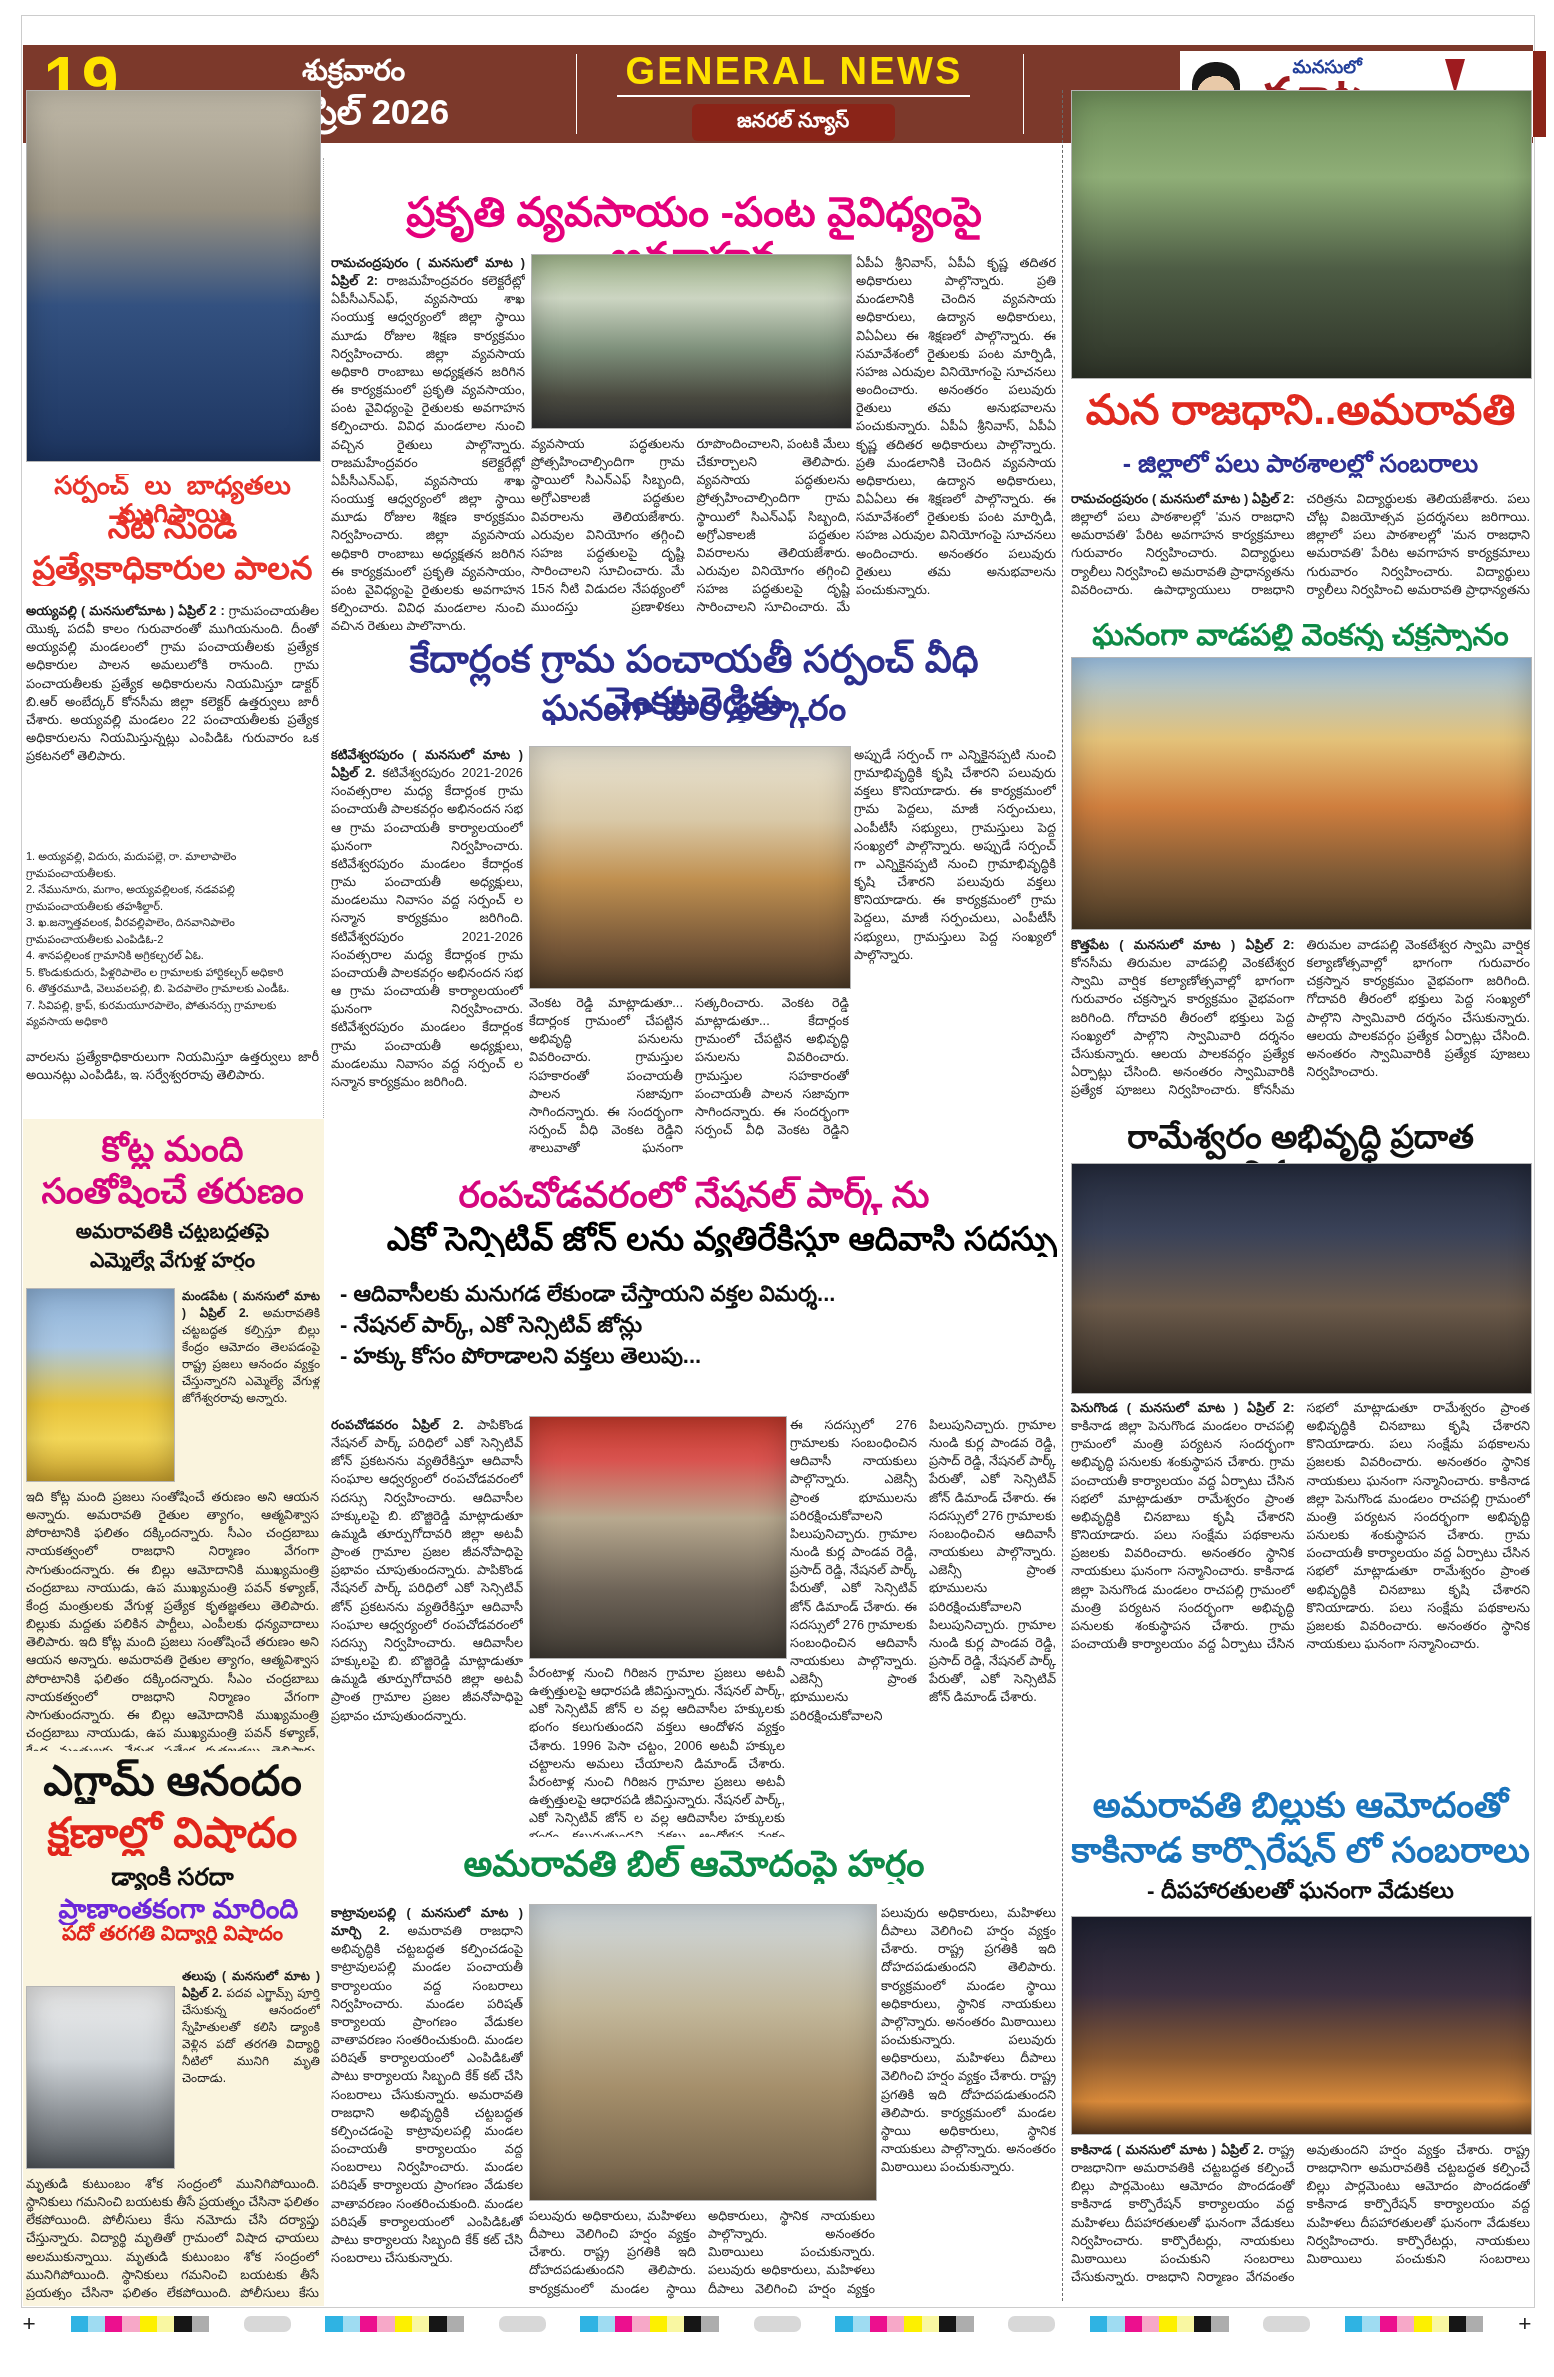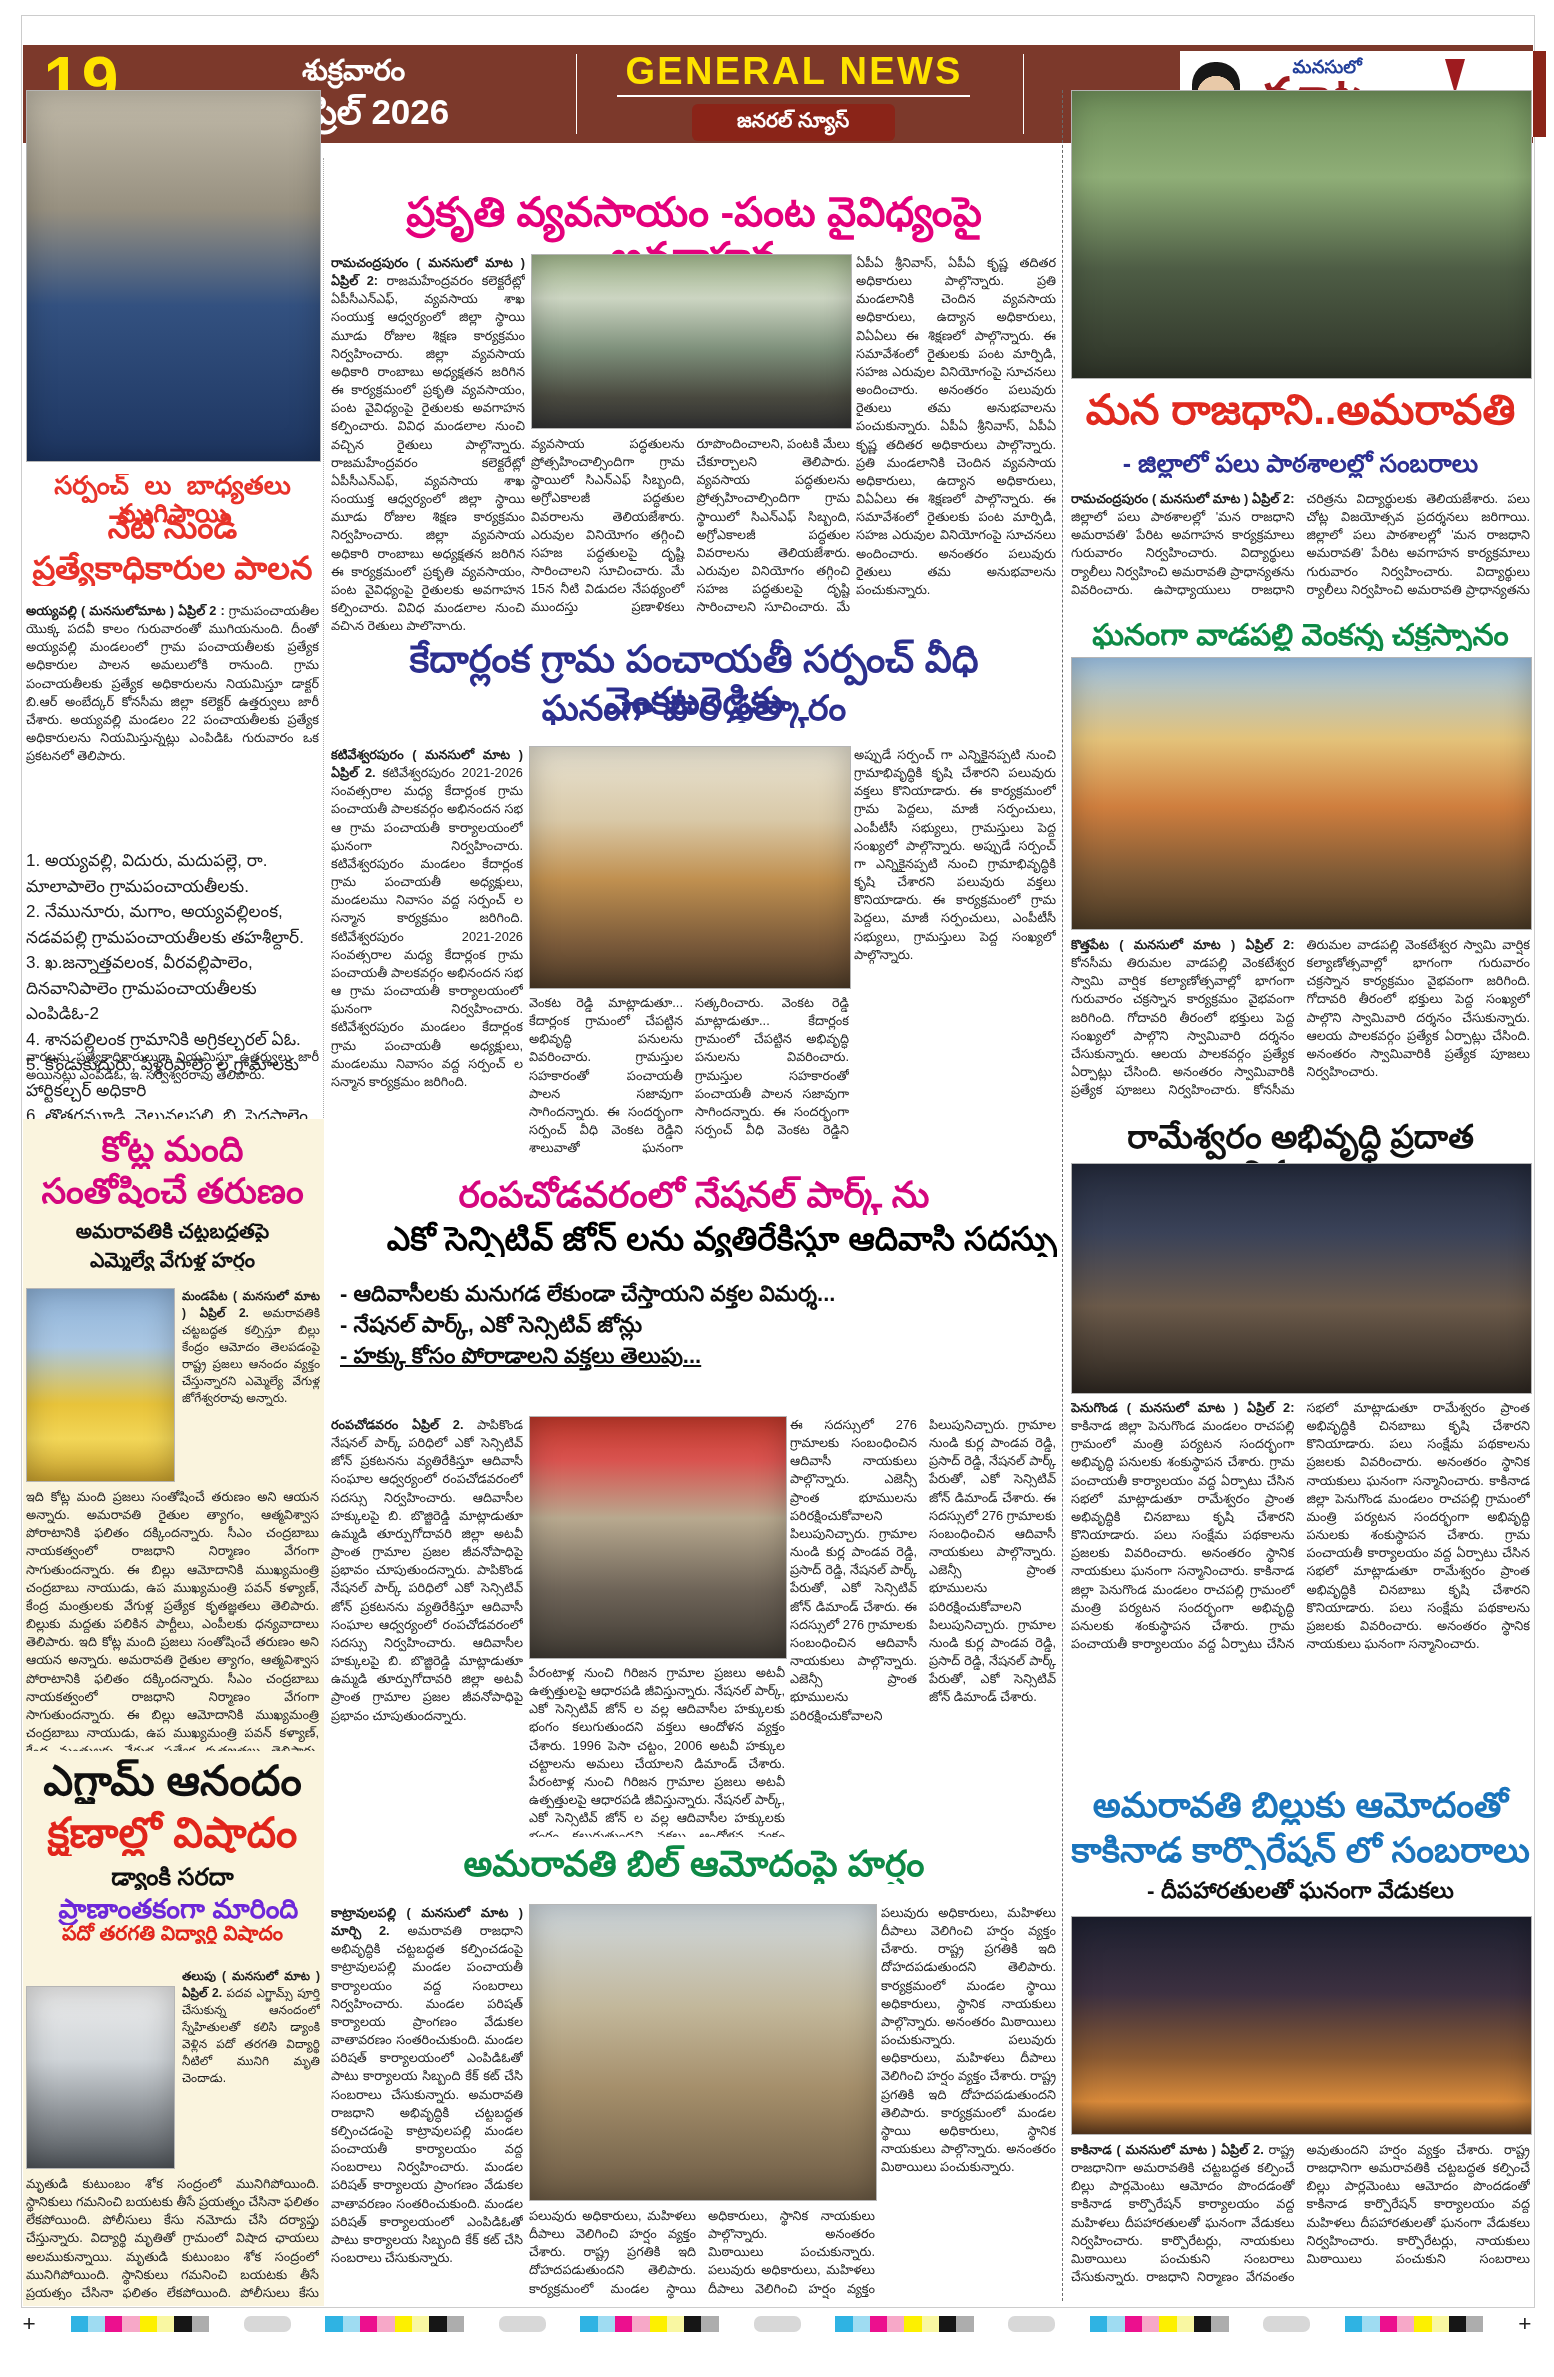--- a/index.html
+++ b/index.html
@@ -36,21 +36,21 @@
   .ph-crowd{background:linear-gradient(180deg,#6f8f5a 0%,#8fae77 30%,#4e5d45 62%,#2e3328 100%);}
   .ph-chariot{background:linear-gradient(180deg,#9fc5e8 0%,#e3c27a 30%,#cf7e3e 55%,#7e5a36 80%,#4a3a26 100%);}
   .ph-night{background:linear-gradient(180deg,#23293a 0%,#3a4258 30%,#6b5a4a 62%,#2c2620 100%);}
   .ph-candles{background:linear-gradient(180deg,#1d2030 0%,#3c3040 35%,#8a5a32 65%,#d98a3a 85%,#5a3a20 100%);}
   .ph-mla{background:linear-gradient(180deg,#8fb3d9 0%,#aac7e3 30%,#e8c33a 60%,#f2d657 78%,#caa22e 100%);}
   .ph-hospital{background:linear-gradient(180deg,#ececec 0%,#cfd4d8 40%,#8a8f94 72%,#50555a 100%);}
   
   .bodytext{font-size:12.8px;line-height:1.42;text-align:justify;overflow:hidden;color:#1c1c1c;}
   .bodytext b{font-weight:700;}
   .cols2{column-count:2;column-gap:12px;}
-  .listline{font-size:17px;line-height:1.5;overflow:hidden;}
+  .listline{font-size:11px;line-height:1.5;overflow:hidden;}
   .hl{text-align:center;font-weight:800;line-height:1.1;overflow:hidden;}
   .cream{background:#FAF4DE;}
   
   .marks{left:22.6px;top:2314px;width:1509px;height:19.6px;display:flex;align-items:center;justify-content:space-between;}
   .plus{font-size:22.6px;font-weight:300;color:#222;line-height:19.6px;}
   .swgrp{display:flex;height:16.5px;}
   .sw{width:17.3px;height:16.5px;}
   .blob{width:47px;height:16.5px;background:#d8d8d8;border-radius:6.8px;}
 </style>
 </head>
@@ -148,21 +148,21 @@
 </div>
 <div class="abs photo ph-felicit" style="left:529px;top:746px;width:320px;height:241px;"></div>
 <div class="abs bodytext cols2" style="left:529px;top:994px;width:320px;height:169px;">వెంకట రెడ్డి మాట్లాడుతూ... కేదార్లంక గ్రామంలో చేపట్టిన అభివృద్ధి పనులను వివరించారు. గ్రామస్తుల సహకారంతో పంచాయతీ పాలన సజావుగా సాగిందన్నారు. ఈ సందర్భంగా సర్పంచ్ వీధి వెంకట రెడ్డిని శాలువాతో ఘనంగా సత్కరించారు. వెంకట రెడ్డి మాట్లాడుతూ... కేదార్లంక గ్రామంలో చేపట్టిన అభివృద్ధి పనులను వివరించారు. గ్రామస్తుల సహకారంతో పంచాయతీ పాలన సజావుగా సాగిందన్నారు. ఈ సందర్భంగా సర్పంచ్ వీధి వెంకట రెడ్డిని శాలువాతో ఘనంగా సత్కరించారు.</div>
 <div class="abs bodytext" style="left:854px;top:746px;width:202px;height:417px;">అప్పుడే సర్పంచ్ గా ఎన్నికైనప్పటి నుంచి గ్రామాభివృద్ధికి కృషి చేశారని పలువురు వక్తలు కొనియాడారు. ఈ కార్యక్రమంలో గ్రామ పెద్దలు, మాజీ సర్పంచులు, ఎంపీటీసీ సభ్యులు, గ్రామస్తులు పెద్ద సంఖ్యలో పాల్గొన్నారు. అప్పుడే సర్పంచ్ గా ఎన్నికైనప్పటి నుంచి గ్రామాభివృద్ధికి కృషి చేశారని పలువురు వక్తలు కొనియాడారు. ఈ కార్యక్రమంలో గ్రామ పెద్దలు, మాజీ సర్పంచులు, ఎంపీటీసీ సభ్యులు, గ్రామస్తులు పెద్ద సంఖ్యలో పాల్గొన్నారు.</div>
 
 <div class="abs hl" style="left:331px;top:1175px;width:726px;font-size:36px;color:#D4067E;">రంపచోడవరంలో నేషనల్ పార్క్ ను</div>
 <div class="abs hl" style="left:331px;top:1221px;width:726px;font-size:33px;color:#000000;text-align:right;">ఎకో సెన్సిటివ్ జోన్ లను వ్యతిరేకిస్తూ ఆదివాసి సదస్సు</div>
 <div class="abs" style="left:340px;top:1279px;width:564px;height:128px;overflow:hidden;">
   <div style="font-size:22px;font-weight:700;line-height:1.4;color:#101010;">- ఆదివాసీలకు మనుగడ లేకుండా చేస్తాయని వక్తల విమర్శ...</div>
   <div style="font-size:22px;font-weight:700;line-height:1.4;color:#101010;">- నేషనల్ పార్క్, ఎకో సెన్సిటివ్ జోన్లు</div>
-  <div style="font-size:22px;font-weight:700;line-height:1.4;color:#101010;text-decoration:underline;">- హక్కు కోసం పోరాడాలని వక్తలు తెలుపు...</div>
+  <div style="font-size:22px;font-weight:700;line-height:1.4;color:#101010;">- హక్కు కోసం పోరాడాలని వక్తలు తెలుపు...</div>
 </div>
 
 <div class="abs bodytext" style="left:331px;top:1416px;width:192px;height:421px;">
   <b>రంపచోడవరం ఏప్రిల్ 2.</b>
   <span>పాపికొండ నేషనల్ పార్క్ పరిధిలో ఎకో సెన్సిటివ్ జోన్ ప్రకటనను వ్యతిరేకిస్తూ ఆదివాసీ సంఘాల ఆధ్వర్యంలో రంపచోడవరంలో సదస్సు నిర్వహించారు. ఆదివాసీల హక్కులపై బి. బొజ్జిరెడ్డి మాట్లాడుతూ ఉమ్మడి తూర్పుగోదావరి జిల్లా అటవీ ప్రాంత గ్రామాల ప్రజల జీవనోపాధిపై ప్రభావం చూపుతుందన్నారు. పాపికొండ నేషనల్ పార్క్ పరిధిలో ఎకో సెన్సిటివ్ జోన్ ప్రకటనను వ్యతిరేకిస్తూ ఆదివాసీ సంఘాల ఆధ్వర్యంలో రంపచోడవరంలో సదస్సు నిర్వహించారు. ఆదివాసీల హక్కులపై బి. బొజ్జిరెడ్డి మాట్లాడుతూ ఉమ్మడి తూర్పుగోదావరి జిల్లా అటవీ ప్రాంత గ్రామాల ప్రజల జీవనోపాధిపై ప్రభావం చూపుతుందన్నారు.</span>
 </div>
 <div class="abs photo ph-adivasi" style="left:529px;top:1416px;width:256px;height:241px;"></div>
 <div class="abs bodytext" style="left:529px;top:1664px;width:256px;height:173px;">పేరంటాళ్ల నుంచి గిరిజన గ్రామాల ప్రజలు అటవీ ఉత్పత్తులపై ఆధారపడి జీవిస్తున్నారు. నేషనల్ పార్క్, ఎకో సెన్సిటివ్ జోన్ ల వల్ల ఆదివాసీల హక్కులకు భంగం కలుగుతుందని వక్తలు ఆందోళన వ్యక్తం చేశారు. 1996 పెసా చట్టం, 2006 అటవీ హక్కుల చట్టాలను అమలు చేయాలని డిమాండ్ చేశారు. పేరంటాళ్ల నుంచి గిరిజన గ్రామాల ప్రజలు అటవీ ఉత్పత్తులపై ఆధారపడి జీవిస్తున్నారు. నేషనల్ పార్క్, ఎకో సెన్సిటివ్ జోన్ ల వల్ల ఆదివాసీల హక్కులకు భంగం కలుగుతుందని వక్తలు ఆందోళన వ్యక్తం చేశారు. 1996 పెసా చట్టం, 2006 అటవీ హక్కుల చట్టాలను అమలు చేయాలని డిమాండ్ చేశారు.</div>
 <div class="abs bodytext cols2" style="left:790px;top:1416px;width:266px;height:421px;">ఈ సదస్సులో 276 గ్రామాలకు సంబంధించిన ఆదివాసీ నాయకులు పాల్గొన్నారు. ఎజెన్సీ ప్రాంత భూములను పరిరక్షించుకోవాలని పిలుపునిచ్చారు. గ్రామాల నుండి కుర్ల పాండవ రెడ్డి, ప్రసాద్ రెడ్డి, నేషనల్ పార్క్ పేరుతో, ఎకో సెన్సిటివ్ జోన్ డిమాండ్ చేశారు. ఈ సదస్సులో 276 గ్రామాలకు సంబంధించిన ఆదివాసీ నాయకులు పాల్గొన్నారు. ఎజెన్సీ ప్రాంత భూములను పరిరక్షించుకోవాలని పిలుపునిచ్చారు. గ్రామాల నుండి కుర్ల పాండవ రెడ్డి, ప్రసాద్ రెడ్డి, నేషనల్ పార్క్ పేరుతో, ఎకో సెన్సిటివ్ జోన్ డిమాండ్ చేశారు. ఈ సదస్సులో 276 గ్రామాలకు సంబంధించిన ఆదివాసీ నాయకులు పాల్గొన్నారు. ఎజెన్సీ ప్రాంత భూములను పరిరక్షించుకోవాలని పిలుపునిచ్చారు. గ్రామాల నుండి కుర్ల పాండవ రెడ్డి, ప్రసాద్ రెడ్డి, నేషనల్ పార్క్ పేరుతో, ఎకో సెన్సిటివ్ జోన్ డిమాండ్ చేశారు.</div>
 

